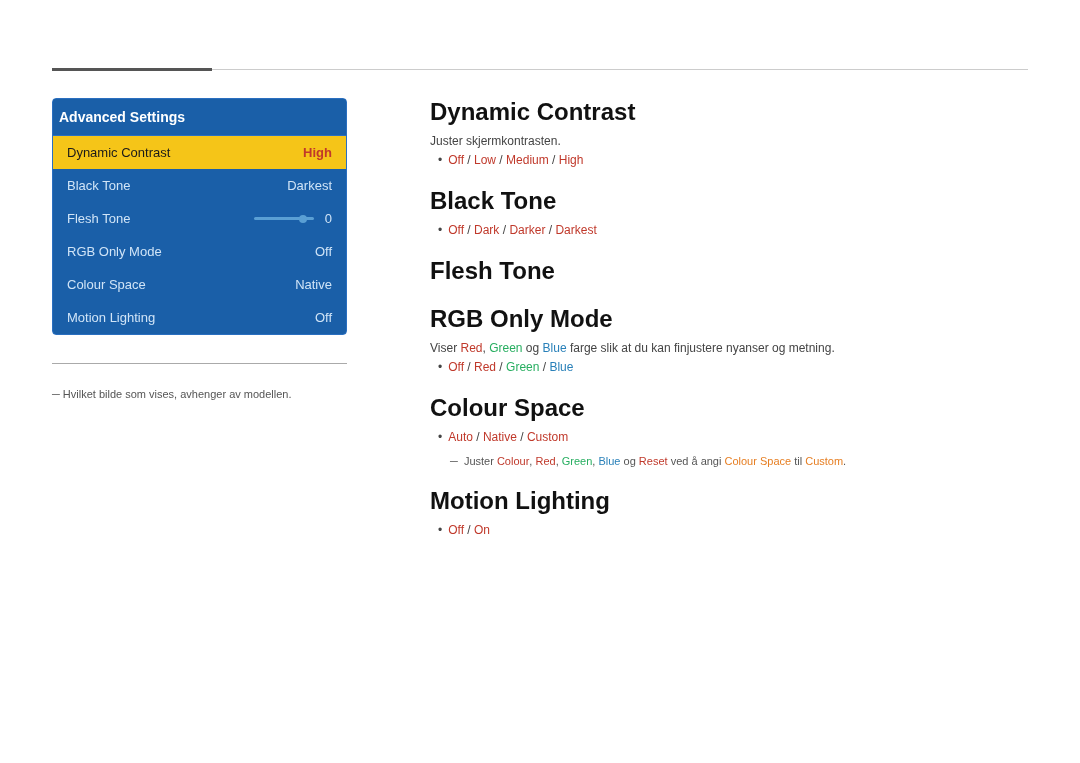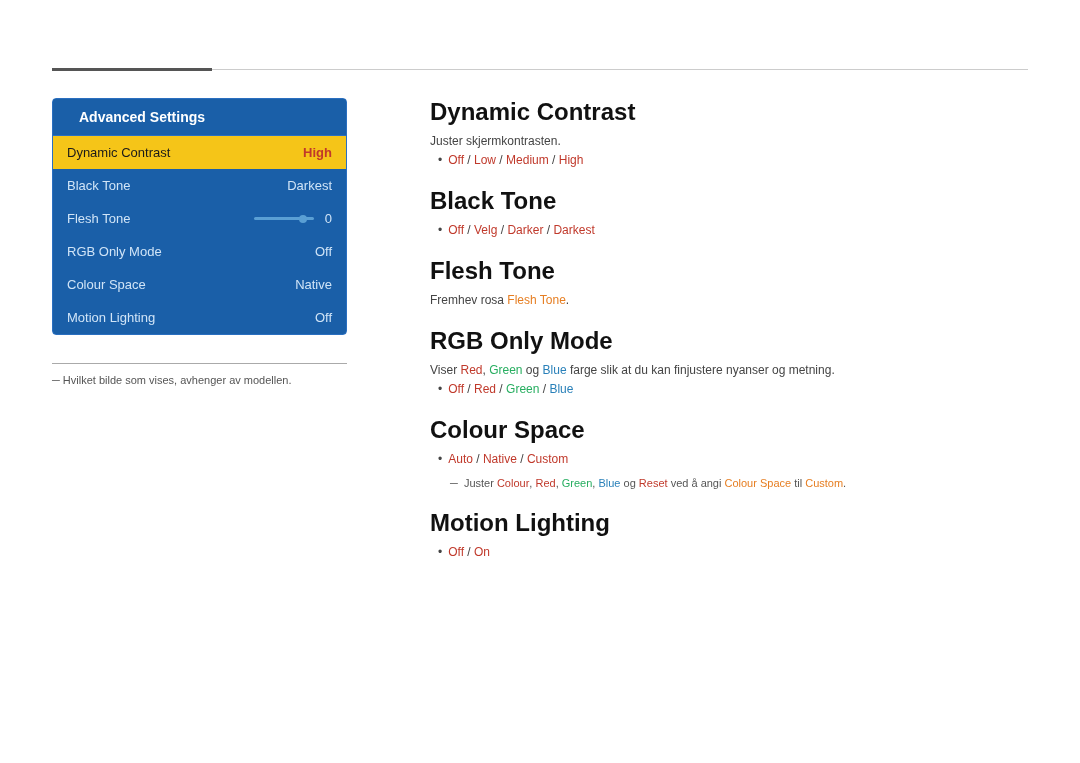--- a/index.html
+++ b/index.html
@@ -49,21 +49,21 @@
       border-radius: 4px;
       overflow: hidden;
       border: 1px solid #2a6fc0;
     }
 
     .advanced-settings-title {
       background: #1a5fa8;
       color: #ffffff;
       font-size: 14px;
       font-weight: bold;
-      padding: 10px 26px;
+      padding: 10px 6px;
       border-bottom: 1px solid #2a6fc0;
     }
 
     .menu-item {
       display: flex;
       justify-content: space-between;
       align-items: center;
       padding: 9px 14px;
       color: #d0e4f7;
       font-size: 13px;
@@ -126,21 +126,21 @@
     .flesh-tone-value {
       color: #d0e4f7;
       font-size: 13px;
       min-width: 12px;
       text-align: right;
     }
 
     .note-section {
       margin-top: 28px;
       border-top: 1px solid #aaa;
-      padding-top: 10px;
+      padding-top: 24px;
     }
 
     .note-text {
       font-size: 11px;
       color: #555;
     }
 
     
     .right-content {
       position: absolute;
@@ -258,28 +258,27 @@
         <span class="highlight-red">Off</span> / <span class="highlight-red">Low</span> / <span class="highlight-red">Medium</span> / <span class="highlight-red">High</span>
       </span>
     </div>
   </div>
 
   <div class="section-block">
     <div class="section-title">Black Tone</div>
     <div class="bullet-row">
       <span class="bullet-dot">•</span>
       <span>
-        <span class="highlight-red">Off</span> / <span class="highlight-red">Velg</span> / <span class="highlight-red">Darker</span> / <span class="highlight-red">Darkest</span>
+        <span class="highlight-red">Off</span> / <span class="highlight-red">Dark</span> / <span class="highlight-red">Darker</span> / <span class="highlight-red">Darkest</span>
       </span>
     </div>
   </div>
 
   <div class="section-block">
     <div class="section-title">Flesh Tone</div>
-    <p class="section-desc">Fremhev rosa <span class="highlight-orange">Flesh Tone</span>.</p>
   </div>
 
   <div class="section-block">
     <div class="section-title">RGB Only Mode</div>
     <p class="section-desc">
       Viser <span class="highlight-red">Red</span>, <span class="highlight-green">Green</span> og <span class="highlight-blue">Blue</span> farge slik at du kan finjustere nyanser og metning.
     </p>
     <div class="bullet-row">
       <span class="bullet-dot">•</span>
       <span>

